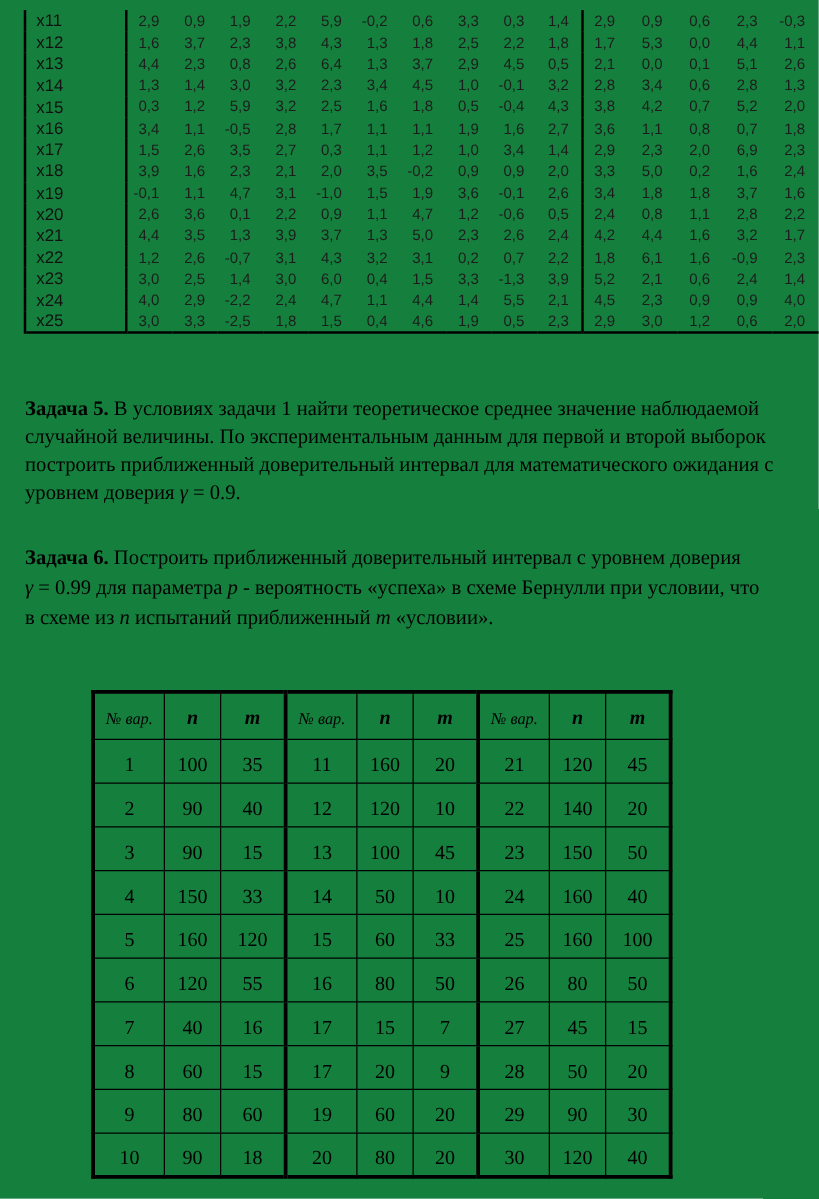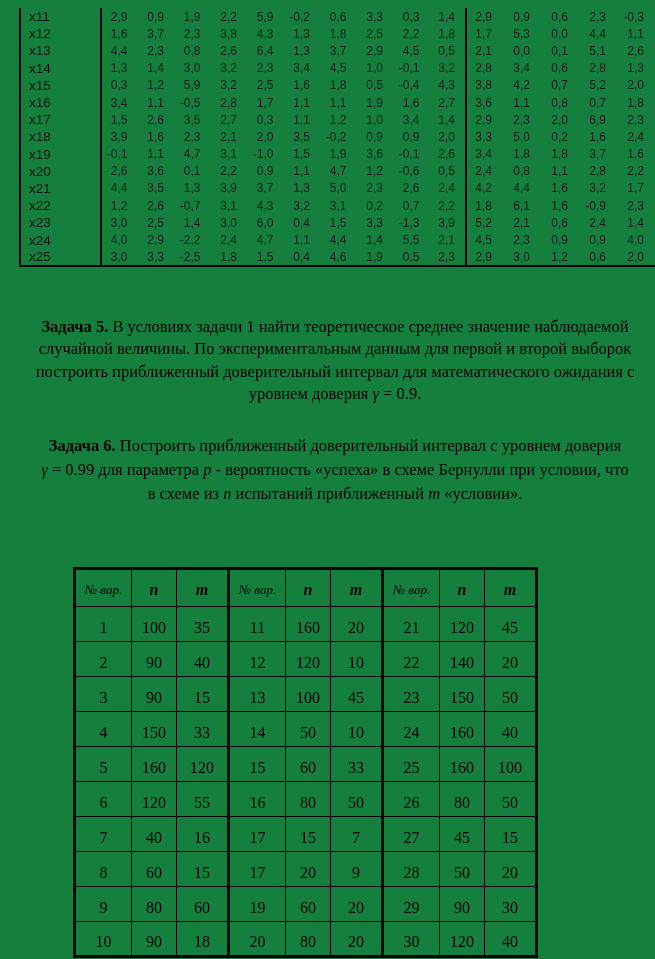--- a/index.html
+++ b/index.html
@@ -23,33 +23,33 @@
   table.samples td.lbl {
     border-left:2px solid #000; text-align:left;
     padding:0 0 0 8px; font-size:13.5px; color:#111;
   }
   table.samples td.gstart { border-left:2px solid #000; }
   table.samples td.g2 { padding-right:12px; }
 
   
   .para {
     position:absolute; left:20px; width:630px;
-    font-family:"Liberation Serif", serif; font-size:16.5px; color:#000;text-align:center;
+    font-family:"Liberation Serif", serif; font-size:16.5px; color:#000;
   }
   .para.p5 { top:316px; line-height:22.3px; }
   .para.p6 { top:434px; line-height:24px; }
   .para .bold { font-weight:bold; }
   .para .ital { font-style:italic; }
 
   
   table.variants {
     position:absolute; left:73px; top:552px;
     border-collapse:collapse; table-layout:fixed;
     border:3px solid #000;
-    font-family:"Liberation Serif", serif; color:#000;margin-top:15px;
+    font-family:"Liberation Serif", serif; color:#000;
   }
   table.variants td { border:1px solid #000; text-align:center; overflow:hidden; }
   table.variants td.gdiv { border-left:3px solid #000; }
   table.variants tr.hdr { height:38px; }
   table.variants tr.hdr td { vertical-align:middle; padding-top:4px; }
   table.variants td.hvar { font-style:italic; font-size:13px; }
   table.variants td.hnm  { font-style:italic; font-weight:bold; font-size:16px; }
   table.variants tr.row { height:35px; }
   table.variants tr.row td { font-size:16px; vertical-align:bottom; padding-bottom:4px; }
 </style>

